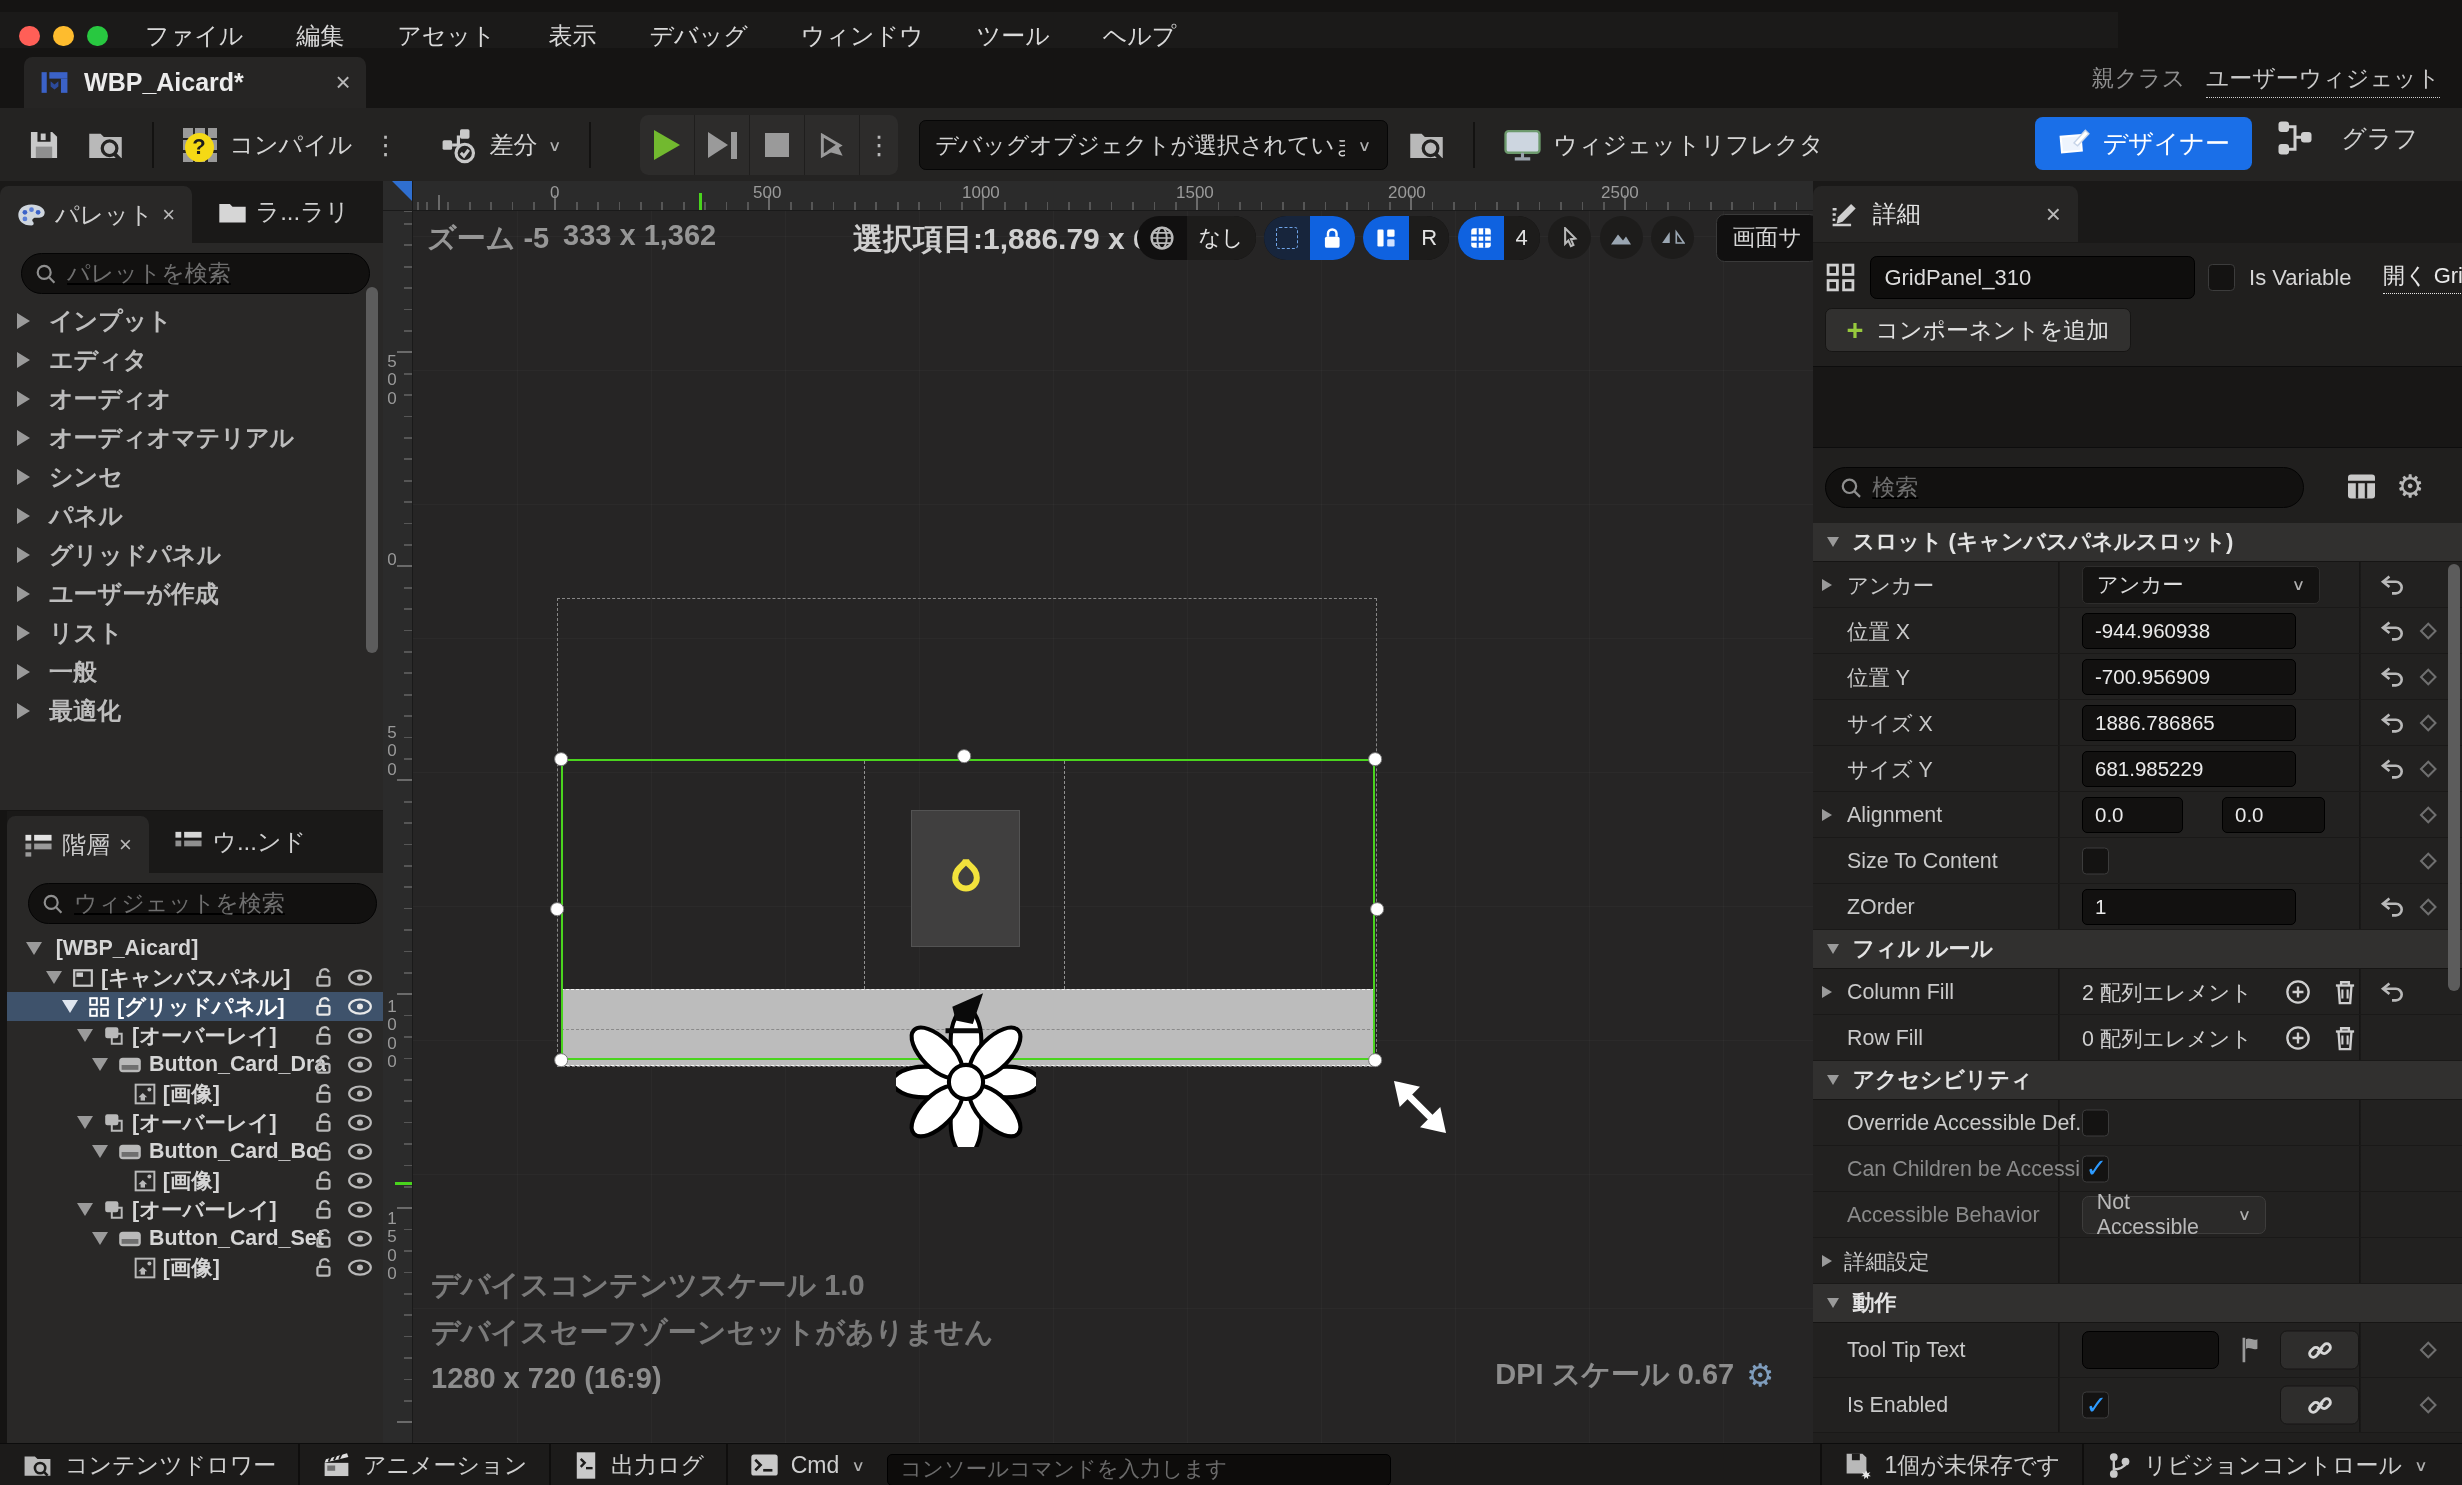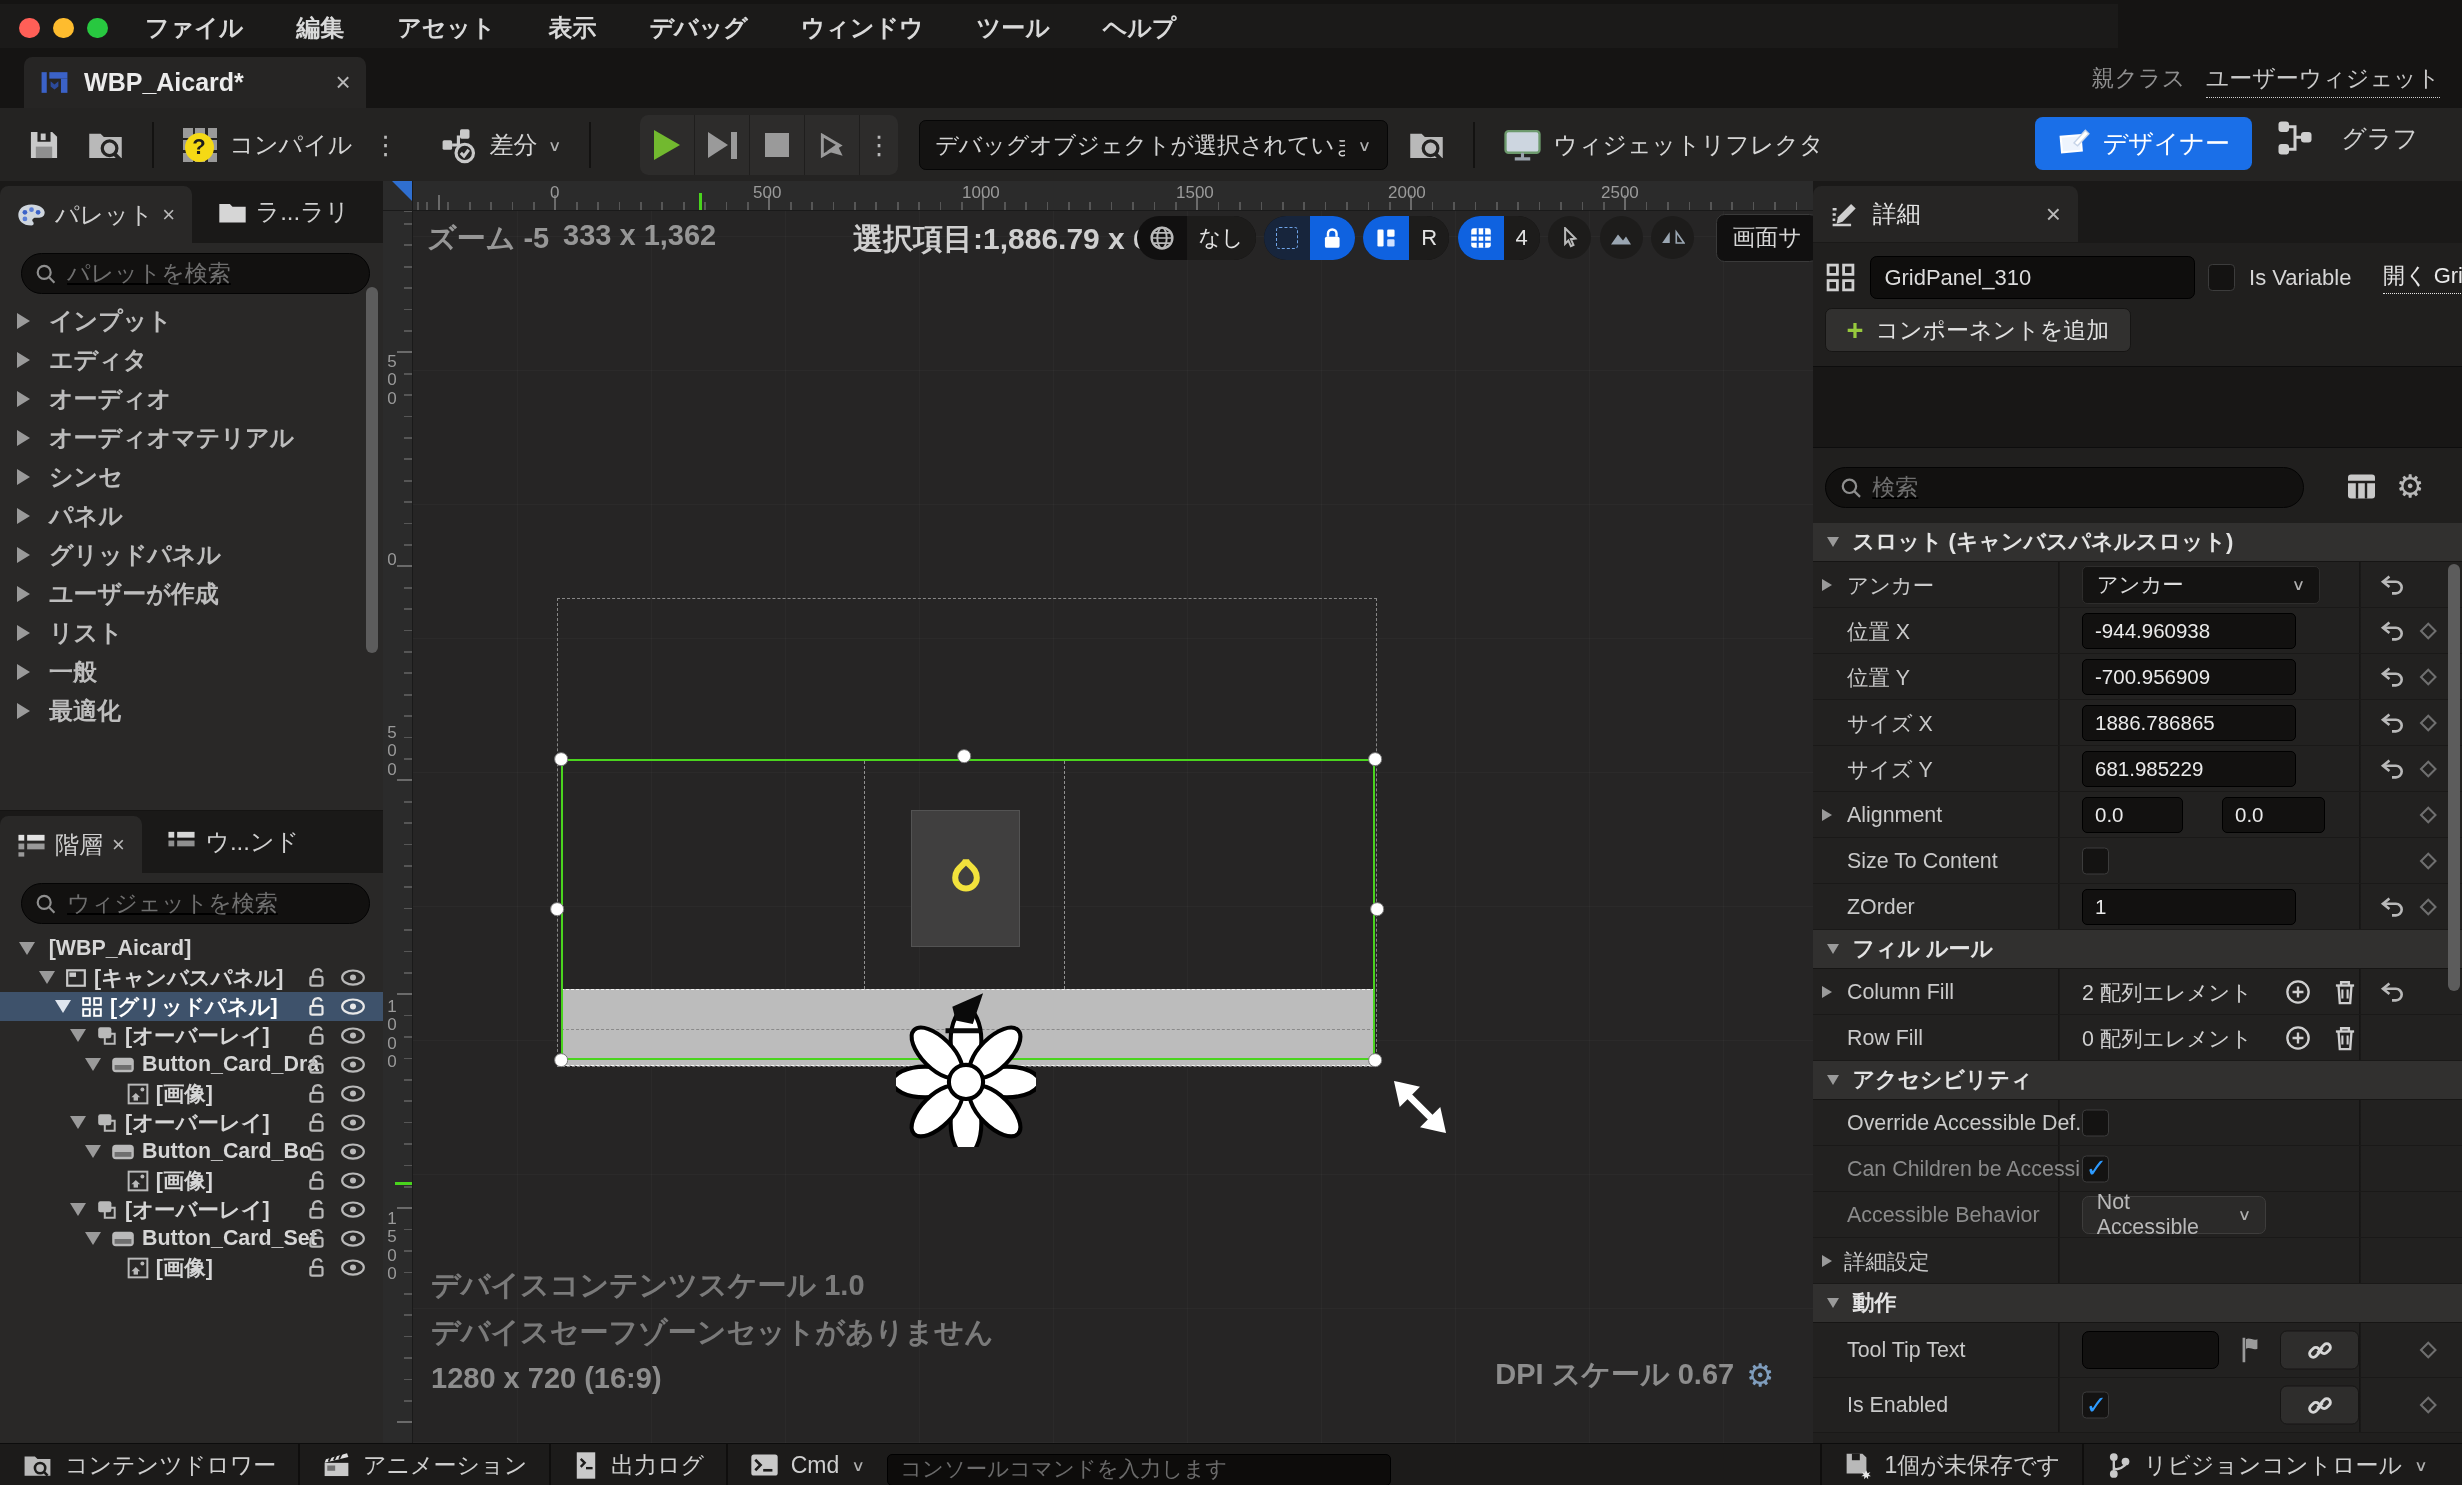--- a/index.html
+++ b/index.html
@@ -2,21 +2,21 @@
 <html style="font-size:13.7px"><head>
 <meta charset="utf-8">
 <style>
   * { margin:0; padding:0; box-sizing:border-box; }
   html,body { width:2462px; height:1486px; background:#151413; overflow:hidden;
     font-family:"Liberation Sans","DejaVu Sans",sans-serif; }
   .abs { position:absolute; }
   svg { display:block; }
 
   
-  #menubar { position:absolute; left:0; top:4px; width:2118px; height:48px; background:#1b1a19;font-weight:bold; }
+  #menubar { position:absolute; left:0; top:12px; width:2118px; height:48px; background:#1b1a19; }
   .tlight { position:absolute; top:13.7px; width:20.5px; height:20.5px; border-radius:50%; }
   .menu-items { position:absolute; left:145px; top:0; height:48px; display:flex; align-items:center; gap:53px; }
   .menu-item { font-size:24px; color:#d9d9d9; }
 
   
   #tabbar { position:absolute; left:0; top:48px; width:2462px; height:60px; background:#151413; }
   #asset-tab { position:absolute; left:24px; top:8.5px; width:342px; height:51px; background:#262524;
     border-radius:8.5px 8.5px 0 0; display:flex; align-items:center; padding:0 15.4px; gap:13.7px; }
   .tab-title { font-size:25px; color:#ececec; font-weight:600; flex:1; }
   .close-x { font-size:26px; color:#b9b9b9; }
@@ -53,21 +53,21 @@
   
   .panel-tabs { position:absolute; left:0; width:383px; height:62px; background:#1a1918; display:flex; }
   .ptab { display:flex; align-items:center; gap:9px; padding:0 17px; font-size:24px; color:#cfcfcf; }
   .ptab.active { background:#292827; border-radius:8.5px 8.5px 0 0; margin-top:5.1px; }
   .searchpill { position:absolute; left:20.5px; width:349px; height:41px; background:#121110; border:0.9px solid #040404;
      border-radius:20.5px; display:flex; align-items:center; padding:0 13.7px; gap:10.3px;text-decoration:underline; }
   .searchpill input { background:transparent; border:none; outline:none; color:#d0d0d0; font-size:23px; width:100%;
      font-family:"Liberation Sans","DejaVu Sans",sans-serif; }
   .searchpill input::placeholder { color:#6f6f6f; }
   #palette-panel { position:absolute; left:0; top:181px; width:383px; height:629px; background:#292827; overflow:hidden; }
-  #hier-panel { position:absolute; left:0; top:811px; width:383px; height:633px; background:#292827; overflow:hidden; }
+  #hier-panel { position:absolute; left:7px; top:811px; width:383px; height:633px; background:#292827; overflow:hidden; }
   .tri-r { width:0; height:0; border-left:13px solid #9a9a9a; border-top:8.5px solid transparent; border-bottom:8.5px solid transparent; }
   .tri-d { width:0; height:0; border-top:13px solid #9a9a9a; border-left:8.5px solid transparent; border-right:8.5px solid transparent; }
   .prow { height:39px; display:flex; align-items:center; }
   .prow .tri-r { margin-left:17px; }
   .prow .plabel { margin-left:19px; font-size:24px; color:#bdbdbd; font-weight:600; }
   #palette-list { position:absolute; left:0; top:120px; width:383px; }
   .vscroll { position:absolute; width:12px; border-radius:6px; background:#5c5c5c; }
   #hier-tree { position:absolute; left:0; top:123px; width:383px; }
   .hrow { position:relative; height:29px; display:flex; align-items:center; }
   .hrow.sel { background:#3e526b; }

